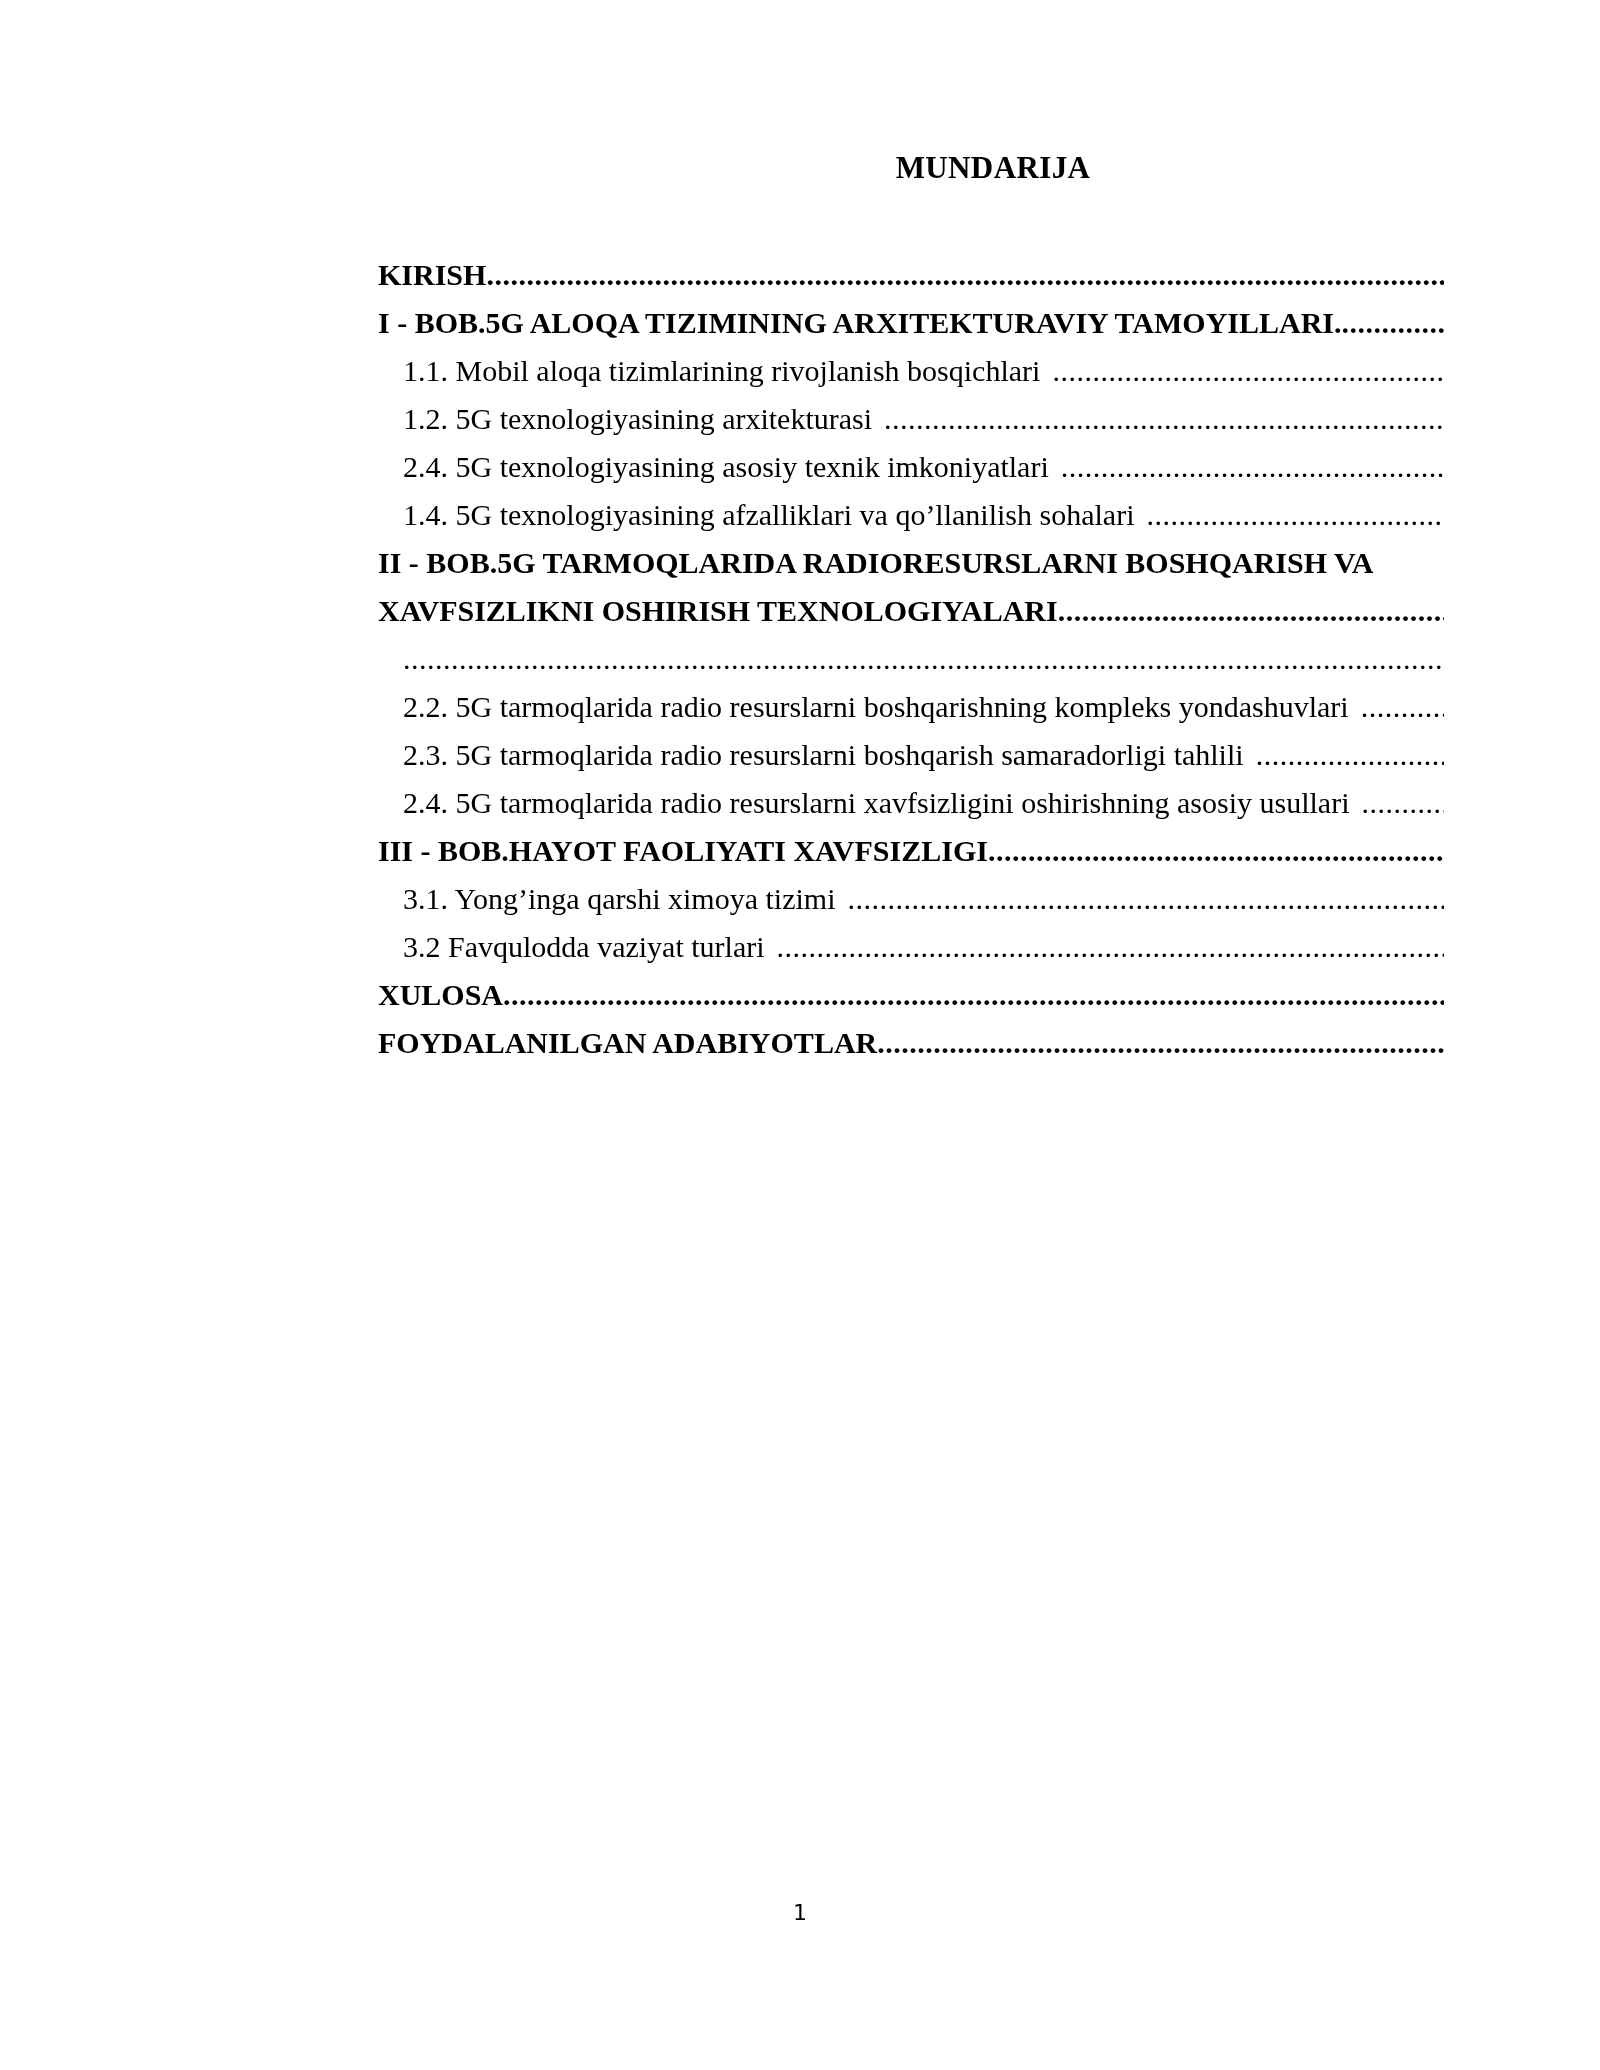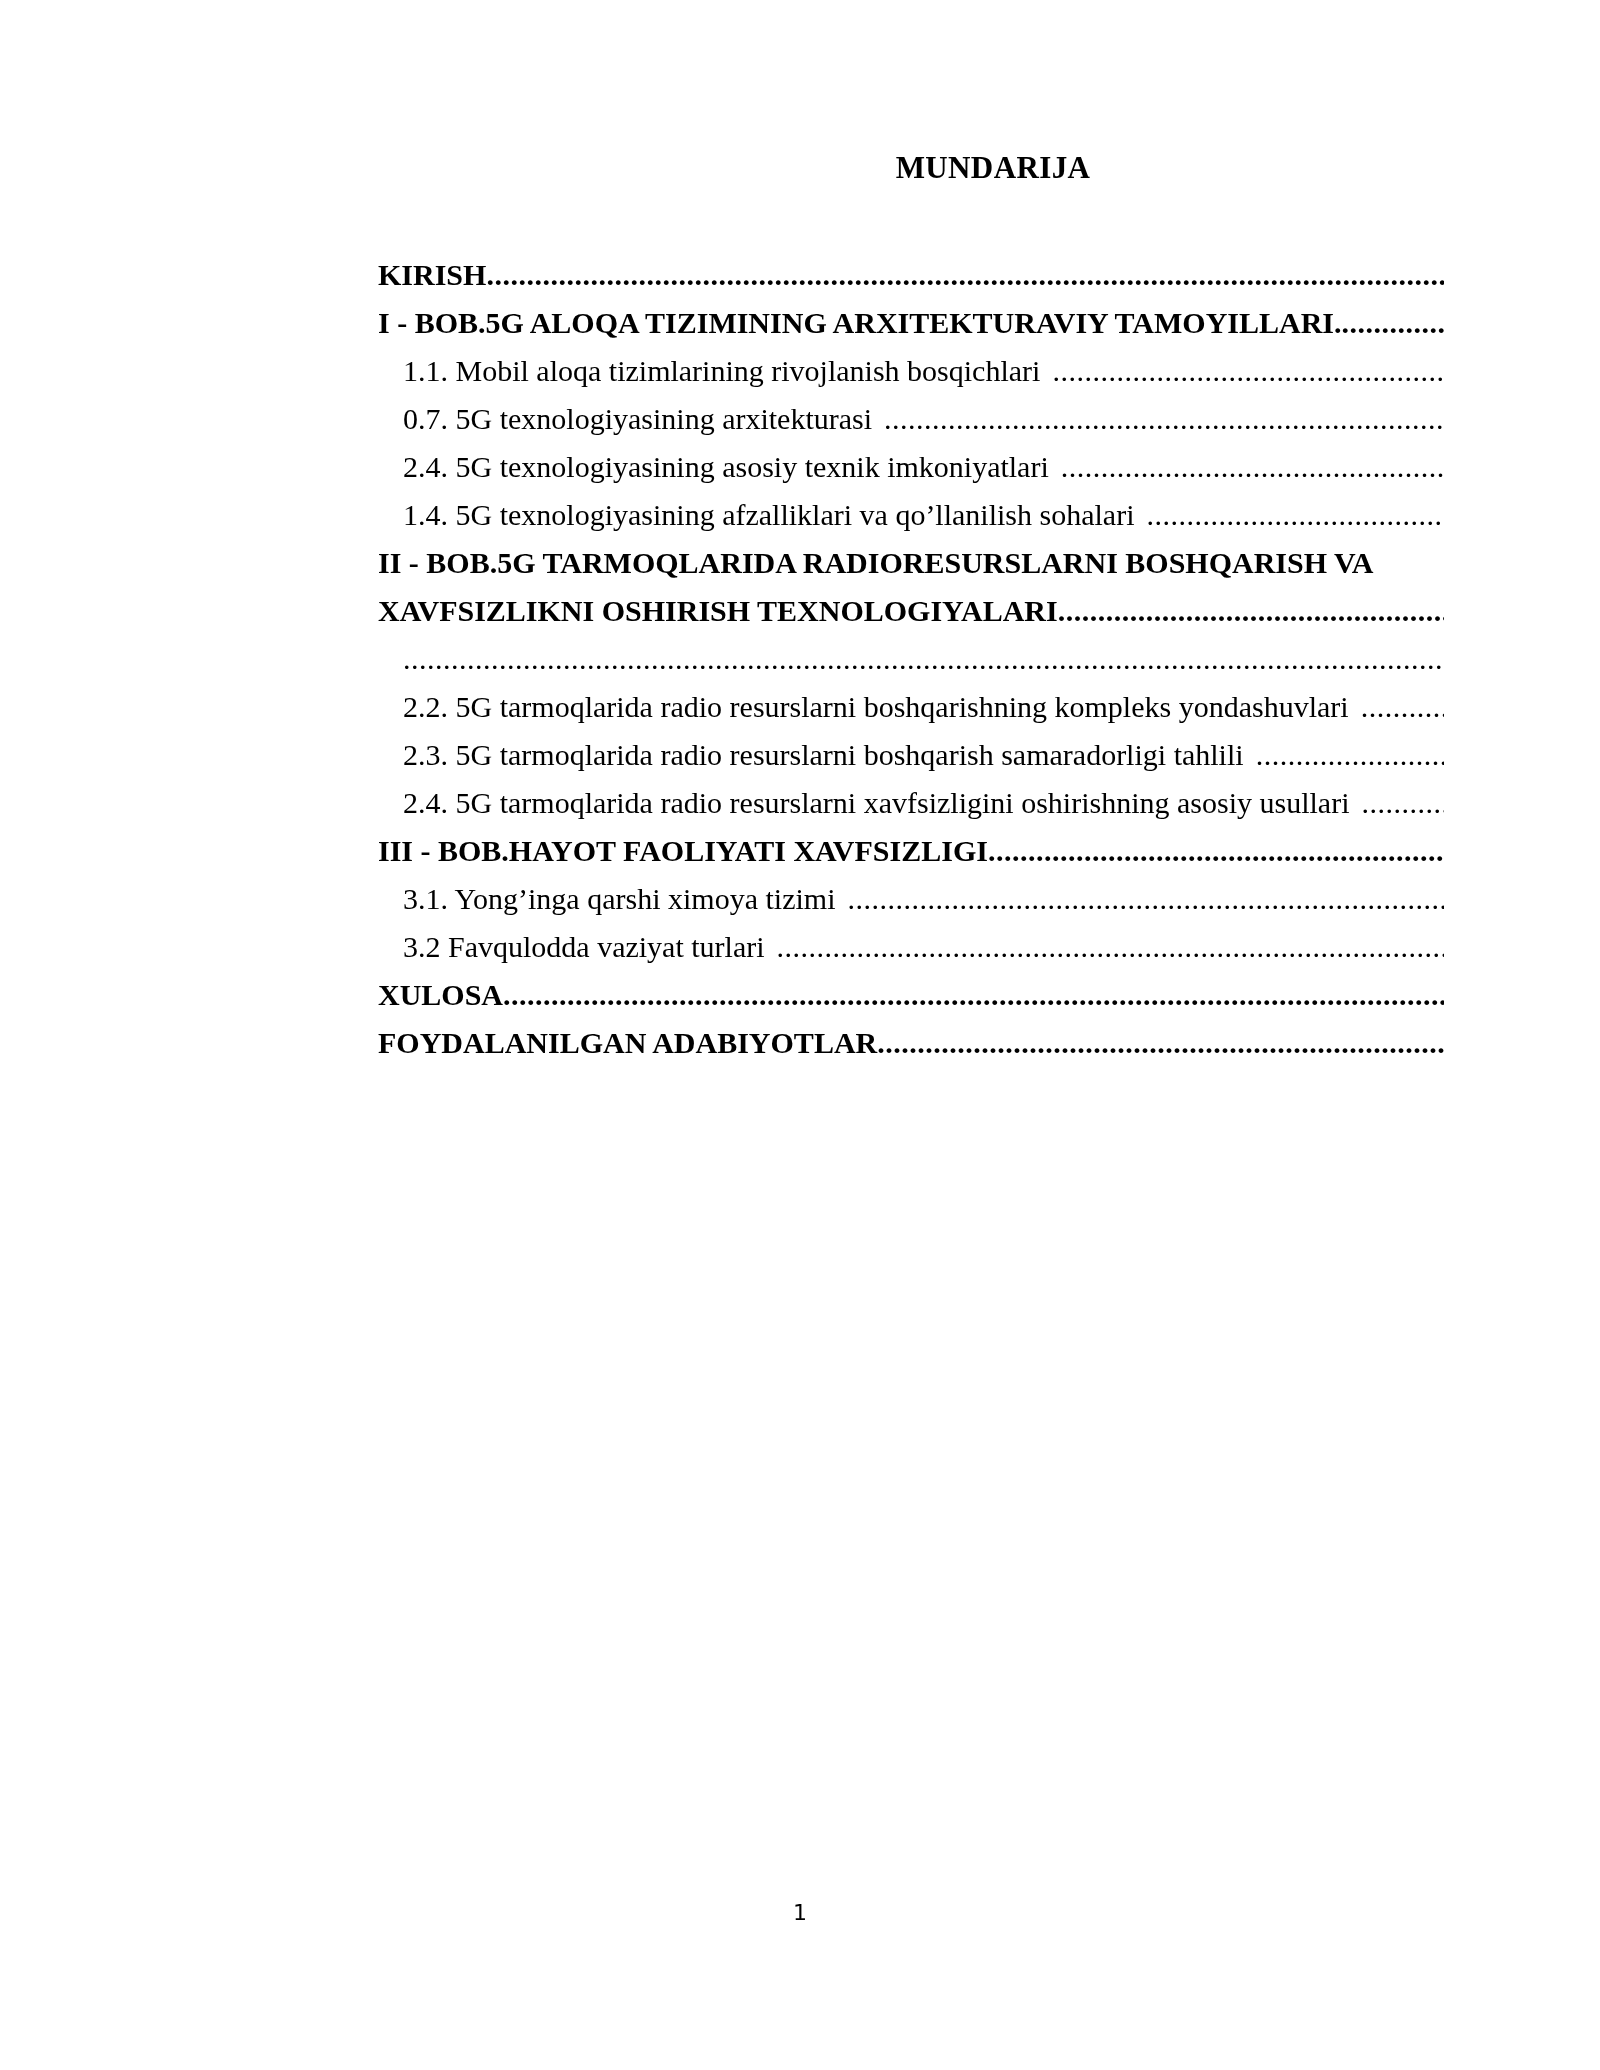--- a/index.html
+++ b/index.html
@@ -110,21 +110,21 @@
           <span class="entry-title">I - BOB.5G ALOQA TIZIMINING ARXITEKTURAVIY TAMOYILLARI.</span>
           <span class="leader"></span>
           <span class="page-num">8</span>
         </div>
         <div class="toc-entry level-2">
           <span class="entry-title">1.1. Mobil aloqa tizimlarining rivojlanish bosqichlari</span>
           <span class="leader"></span>
           <span class="page-num">9</span>
         </div>
         <div class="toc-entry level-2">
-          <span class="entry-title">0.7. 5G texnologiyasining arxitekturasi</span>
+          <span class="entry-title">1.2. 5G texnologiyasining arxitekturasi</span>
           <span class="leader"></span>
           <span class="page-num">12</span>
         </div>
         <div class="toc-entry level-2">
           <span class="entry-title">2.4. 5G texnologiyasining asosiy texnik imkoniyatlari</span>
           <span class="leader"></span>
           <span class="page-num">16</span>
         </div>
         <div class="toc-entry level-2">
           <span class="entry-title">1.4. 5G texnologiyasining afzalliklari va qo’llanilish sohalari</span>

